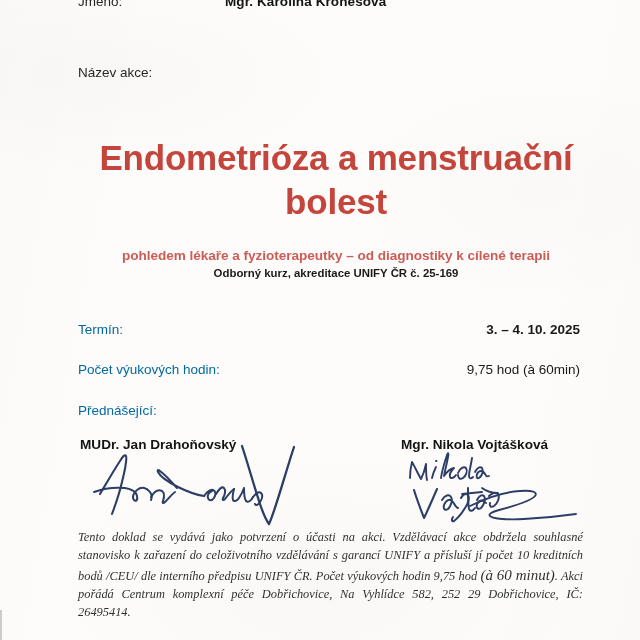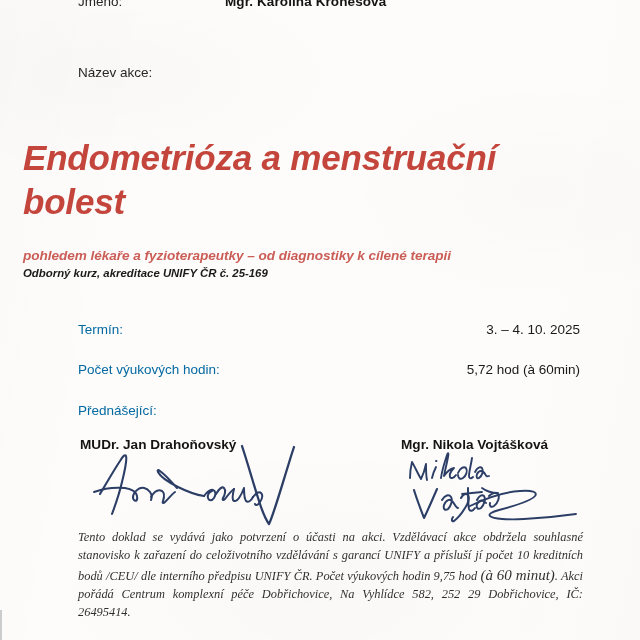--- a/index.html
+++ b/index.html
@@ -68,25 +68,24 @@
     position: absolute;
     left: 78px;
     top: 65px;
     font-size: 13.5px;
     color: #262626;
   }
 
   
   #title-block {
     position: absolute;
-    left: 23px;
+    left: 46px;
     top: 136px;
     width: 580px;
-    text-align: left;
-    font-style: italic;
+    text-align: center;
   }
   #title-main {
     font-size: 35px;
     font-weight: bold;
     line-height: 1.26;
     color: #c4453c;
     letter-spacing: -0.2px;
   }
   #title-sub {
     margin-top: 24px;
@@ -119,21 +118,21 @@
   }
   .detail-row .val {
     position: absolute;
     right: 0;
     top: 0;
     font-size: 13.5px;
     color: #1a1a1a;
     white-space: nowrap;
   }
   .detail-row .val.bold {
-    font-weight: normal;
+    font-weight: bold;
   }
   #row-termin { top: 322px; }
   #row-hours  { top: 362px; }
   #row-lect   { top: 403px; }
 
   
   .presenter {
     position: absolute;
     top: 437px;
     font-size: 13.6px;
@@ -202,21 +201,21 @@
     <div id="title-accred">Odborný kurz, akreditace UNIFY ČR č. 25-169</div>
   </div>
 
   <div class="detail-row" id="row-termin">
     <span class="lbl">Termín:</span>
     <span class="val bold">3. – 4. 10. 2025</span>
   </div>
 
   <div class="detail-row" id="row-hours">
     <span class="lbl">Počet výukových hodin:</span>
-    <span class="val">5,72 hod (à 60min)</span>
+    <span class="val">9,75 hod (à 60min)</span>
   </div>
 
   <div class="detail-row" id="row-lect">
     <span class="lbl">Přednášející:</span>
   </div>
 
   <div class="presenter" id="presenter-1">MUDr. Jan Drahoňovský</div>
   <div class="presenter" id="presenter-2">Mgr. Nikola Vojtášková</div>
 
   <div id="sig-1">

